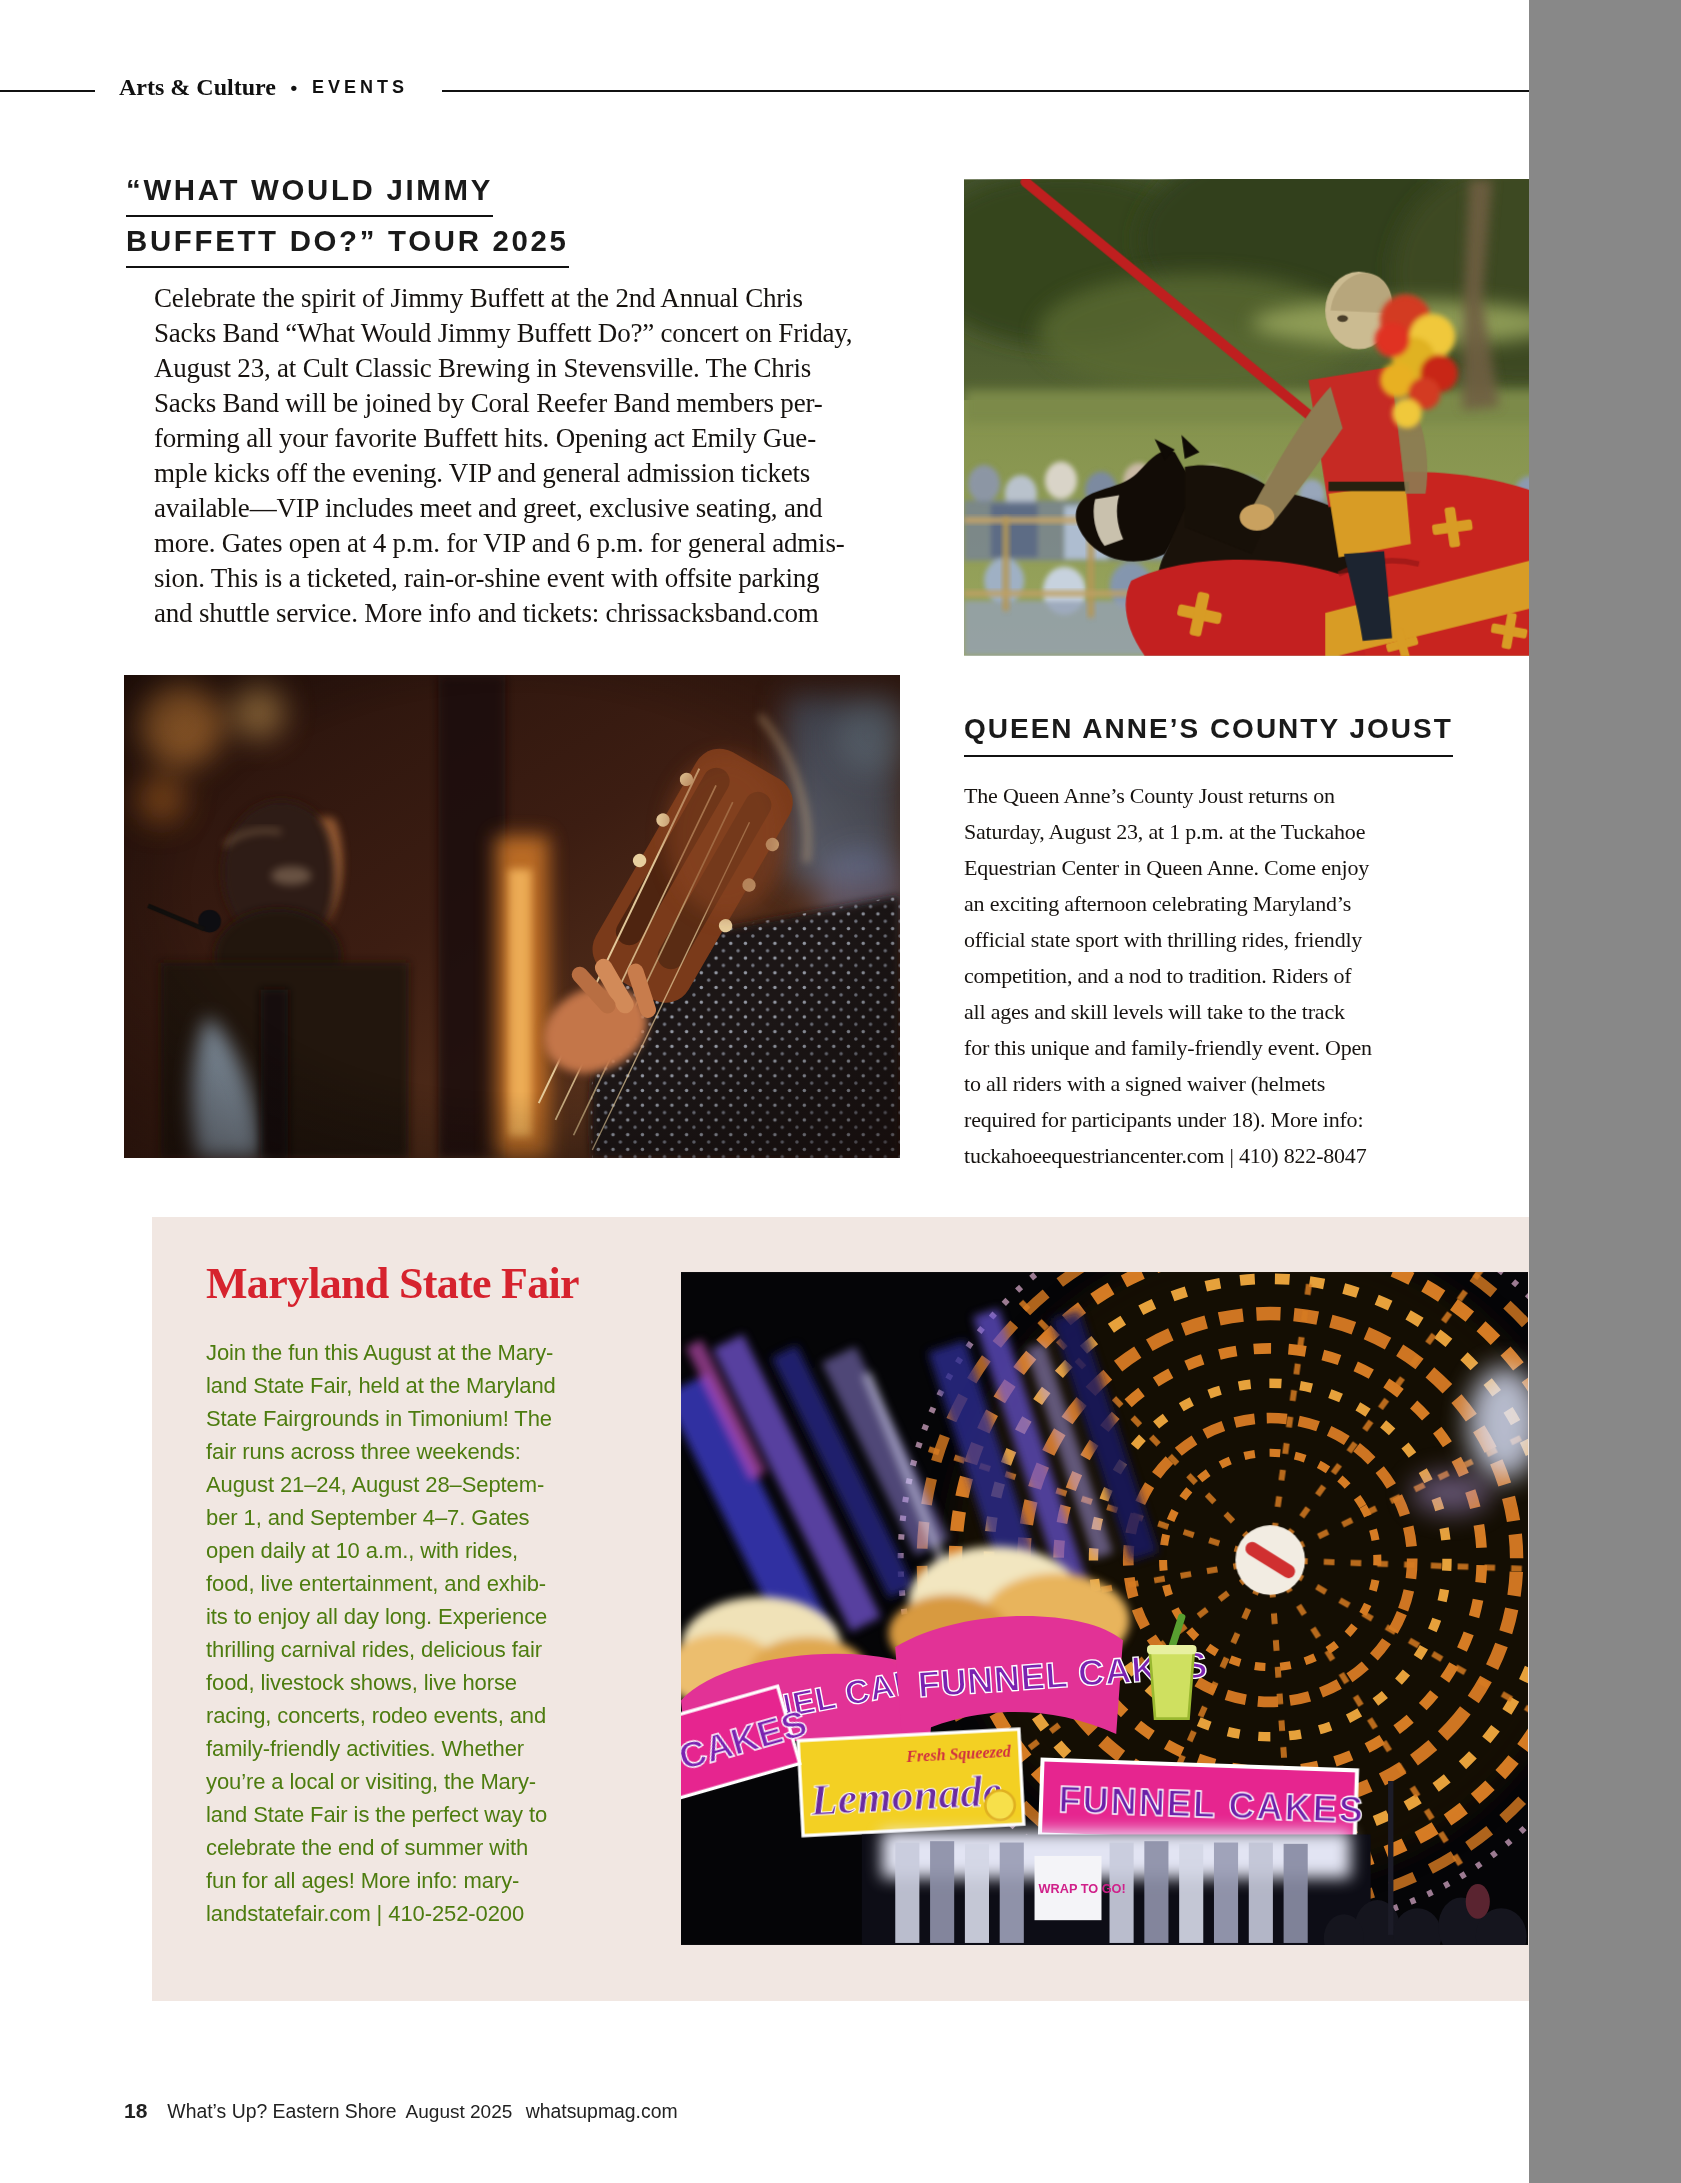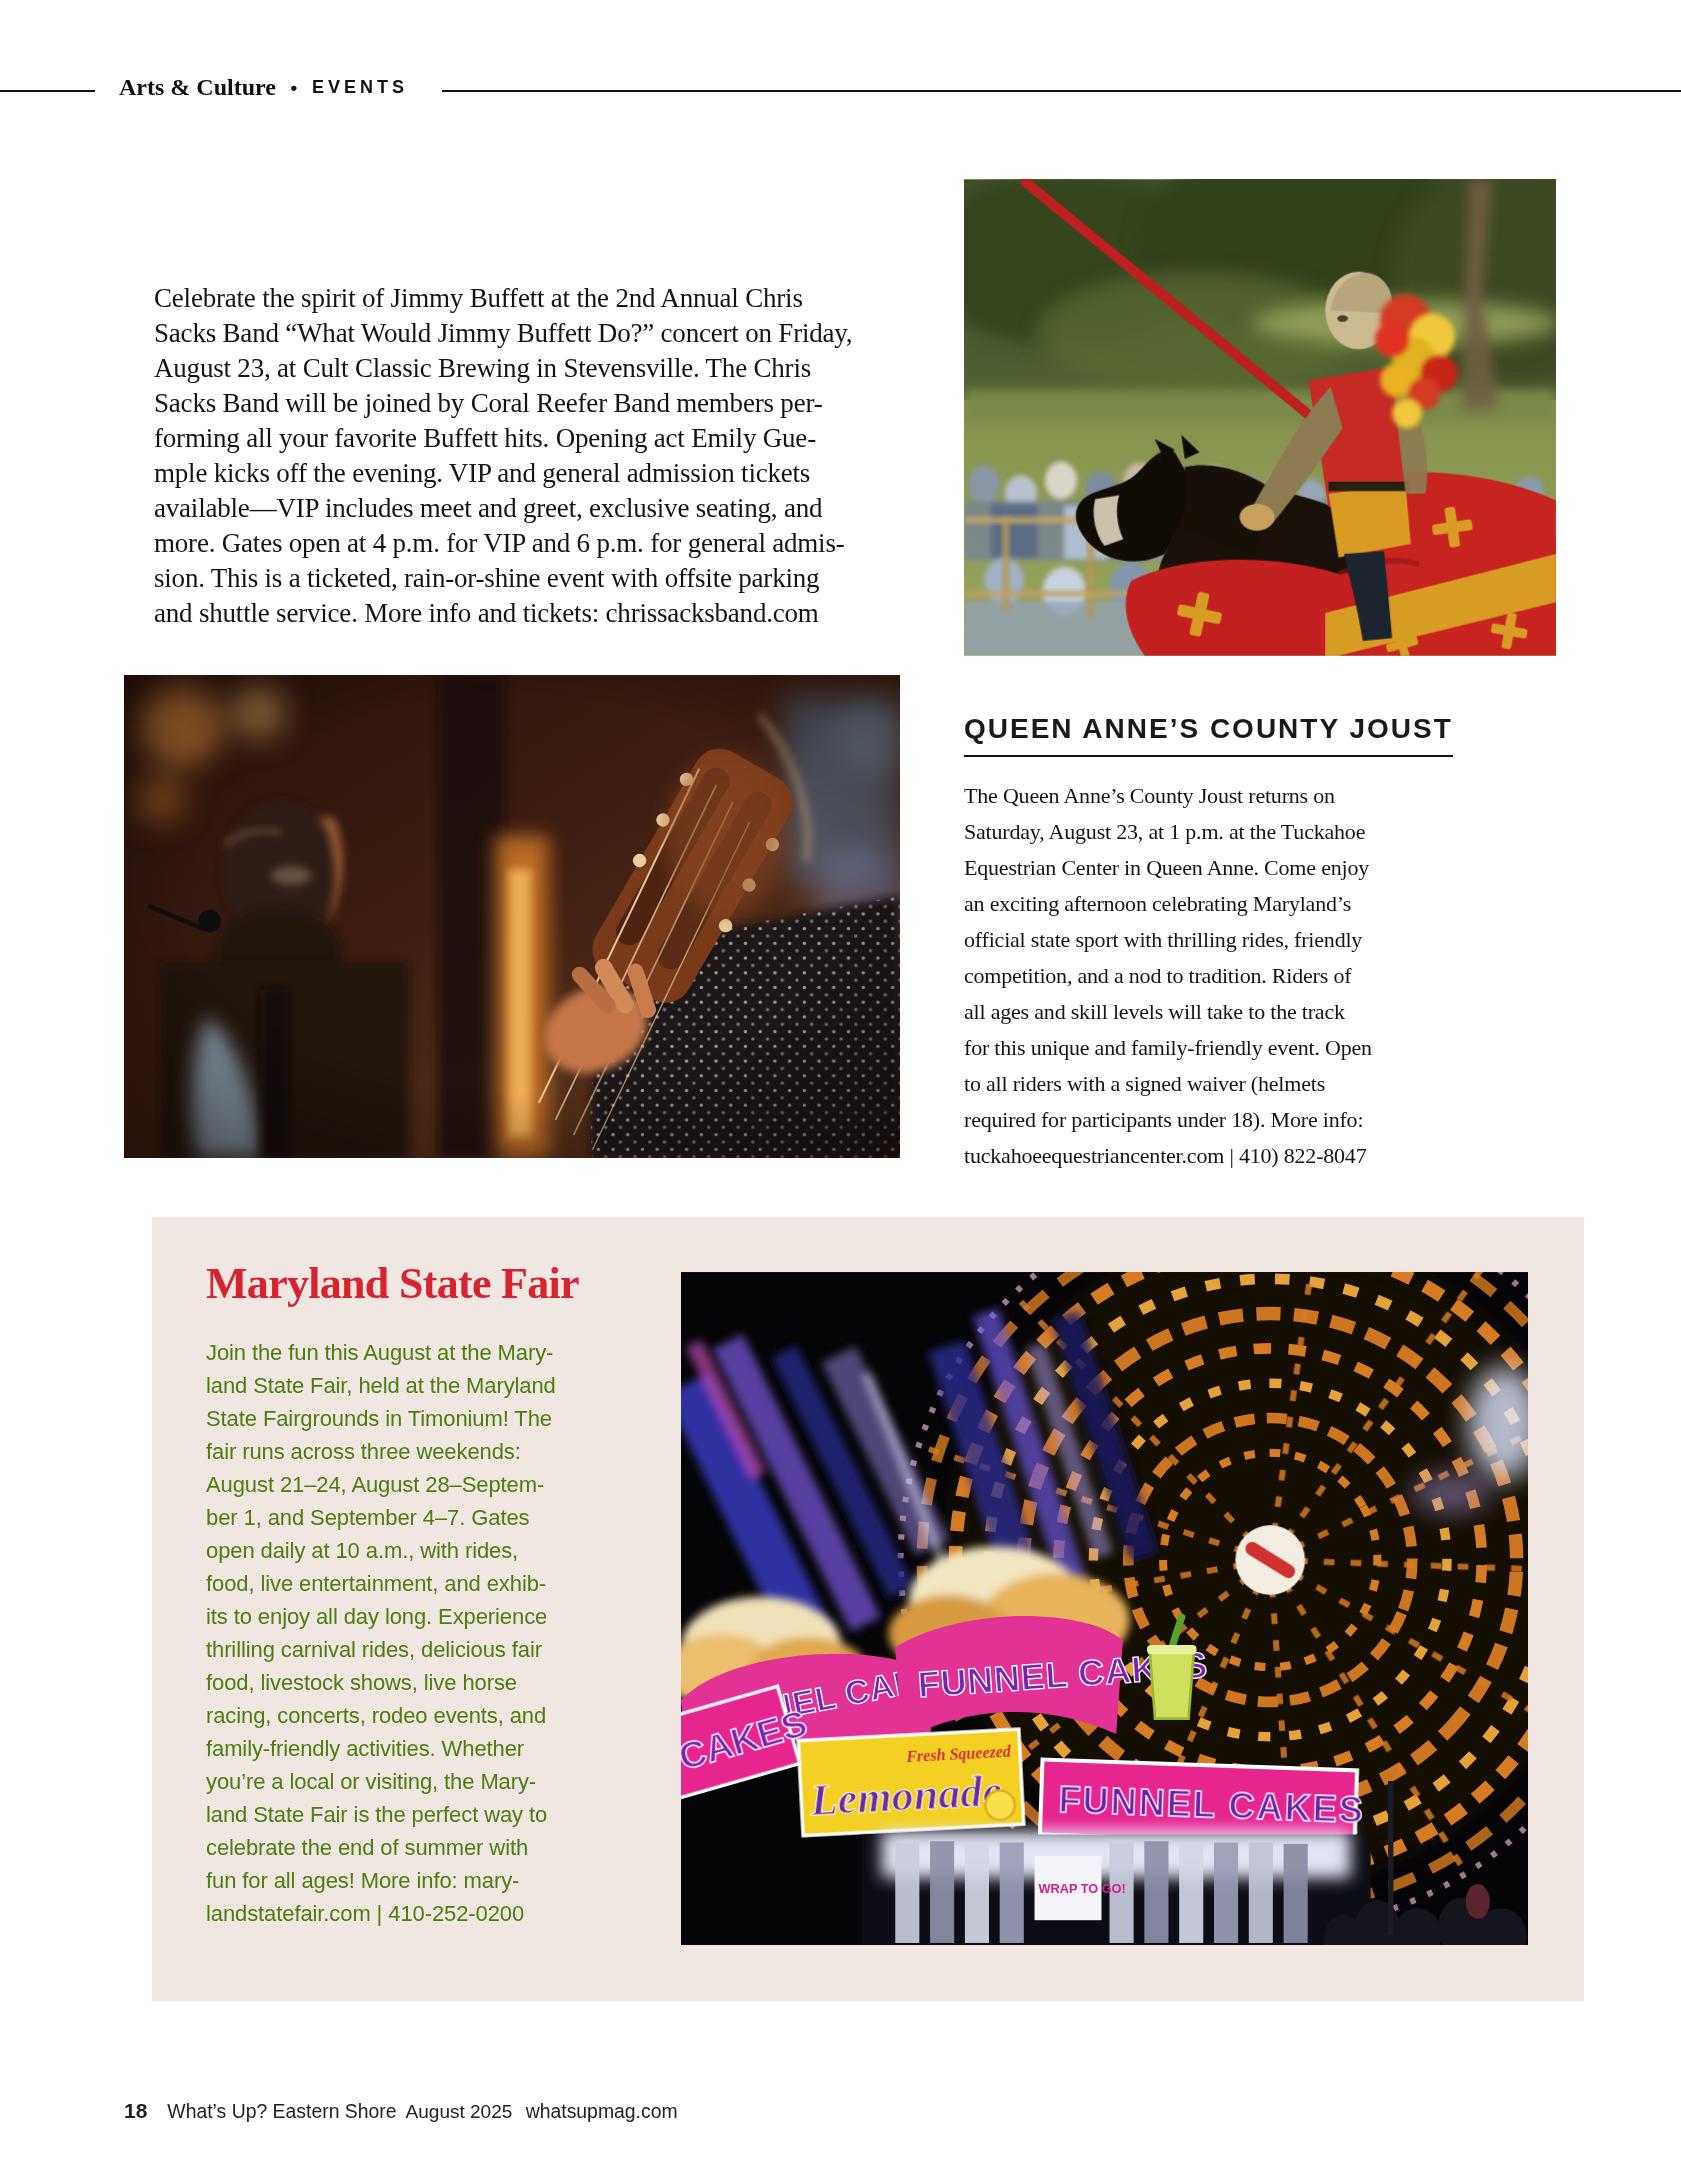--- a/index.html
+++ b/index.html
@@ -3,21 +3,21 @@
 <meta charset="utf-8">
 <style>
   :root{
     --ink:#1a1a1a;
     --serif-ink:#171310;
     --accent-red:#d6232e;
     --box-bg:#f1e7e2;
   }
   *{margin:0;padding:0;box-sizing:border-box;}
   body{background:#888;}
-  .page{position:relative;width:1681px;height:2183px;background:#ffffff;overflow:hidden;}
+  .page{position:relative;width:1529px;height:2183px;background:#ffffff;overflow:hidden;}
   .abs{position:absolute;}
   .rule{background:#111;height:2px;}
   .kicker-serif{font-family:"Liberation Serif",serif;font-weight:700;font-size:24px;color:#111;}
   .kicker-dot{font-family:"Liberation Sans",sans-serif;font-weight:700;font-size:19px;color:#111;}
   .kicker-sans{font-family:"Liberation Sans",sans-serif;font-weight:700;font-size:18px;letter-spacing:4px;color:#111;}
   .headline-line{display:inline-block;font-family:"Liberation Sans",sans-serif;font-weight:700;
     font-size:29.4px;letter-spacing:2.7px;color:var(--ink);line-height:1;
     padding-bottom:10.7px;border-bottom:2px solid #111;margin-bottom:8.7px;}
   .headline-sm{display:inline-block;font-family:"Liberation Sans",sans-serif;font-weight:700;
     font-size:28px;letter-spacing:2px;color:var(--ink);line-height:1;
@@ -44,20 +44,24 @@
 <div class="page">
 
   <div class="abs rule" style="left:0;top:90px;width:95px;"></div>
   <div class="abs" style="left:119px;top:74px;display:flex;align-items:center;gap:14.7px;">
     <span class="kicker-serif">Arts &amp; Culture</span>
     <span class="kicker-dot">•</span>
     <span class="kicker-sans">EVENTS</span>
   </div>
   <div class="abs rule" style="left:442px;top:90px;width:1240px;"></div>
 
+  <div class="abs" style="left:126px;top:175px;">
+    <span class="headline-line">“WHAT WOULD JIMMY</span><br>
+    <span class="headline-line">BUFFETT DO?” TOUR 2025</span>
+  </div>
   <div class="abs body-serif b1" style="left:126px;top:281px;margin-left:28px;">Celebrate the spirit of Jimmy Buffett at the 2nd Annual Chris
 Sacks Band “What Would Jimmy Buffett Do?” concert on Friday,
 August 23, at Cult Classic Brewing in Stevensville. The Chris
 Sacks Band will be joined by Coral Reefer Band members per-
 forming all your favorite Buffett hits. Opening act Emily Gue-
 mple kicks off the evening. VIP and general admission tickets
 available—VIP includes meet and greet, exclusive seating, and
 more. Gates open at 4 p.m. for VIP and 6 p.m. for general admis-
 sion. This is a ticketed, rain-or-shine event with offsite parking
 and shuttle service. More info and tickets: chrissacksband.com</div>

